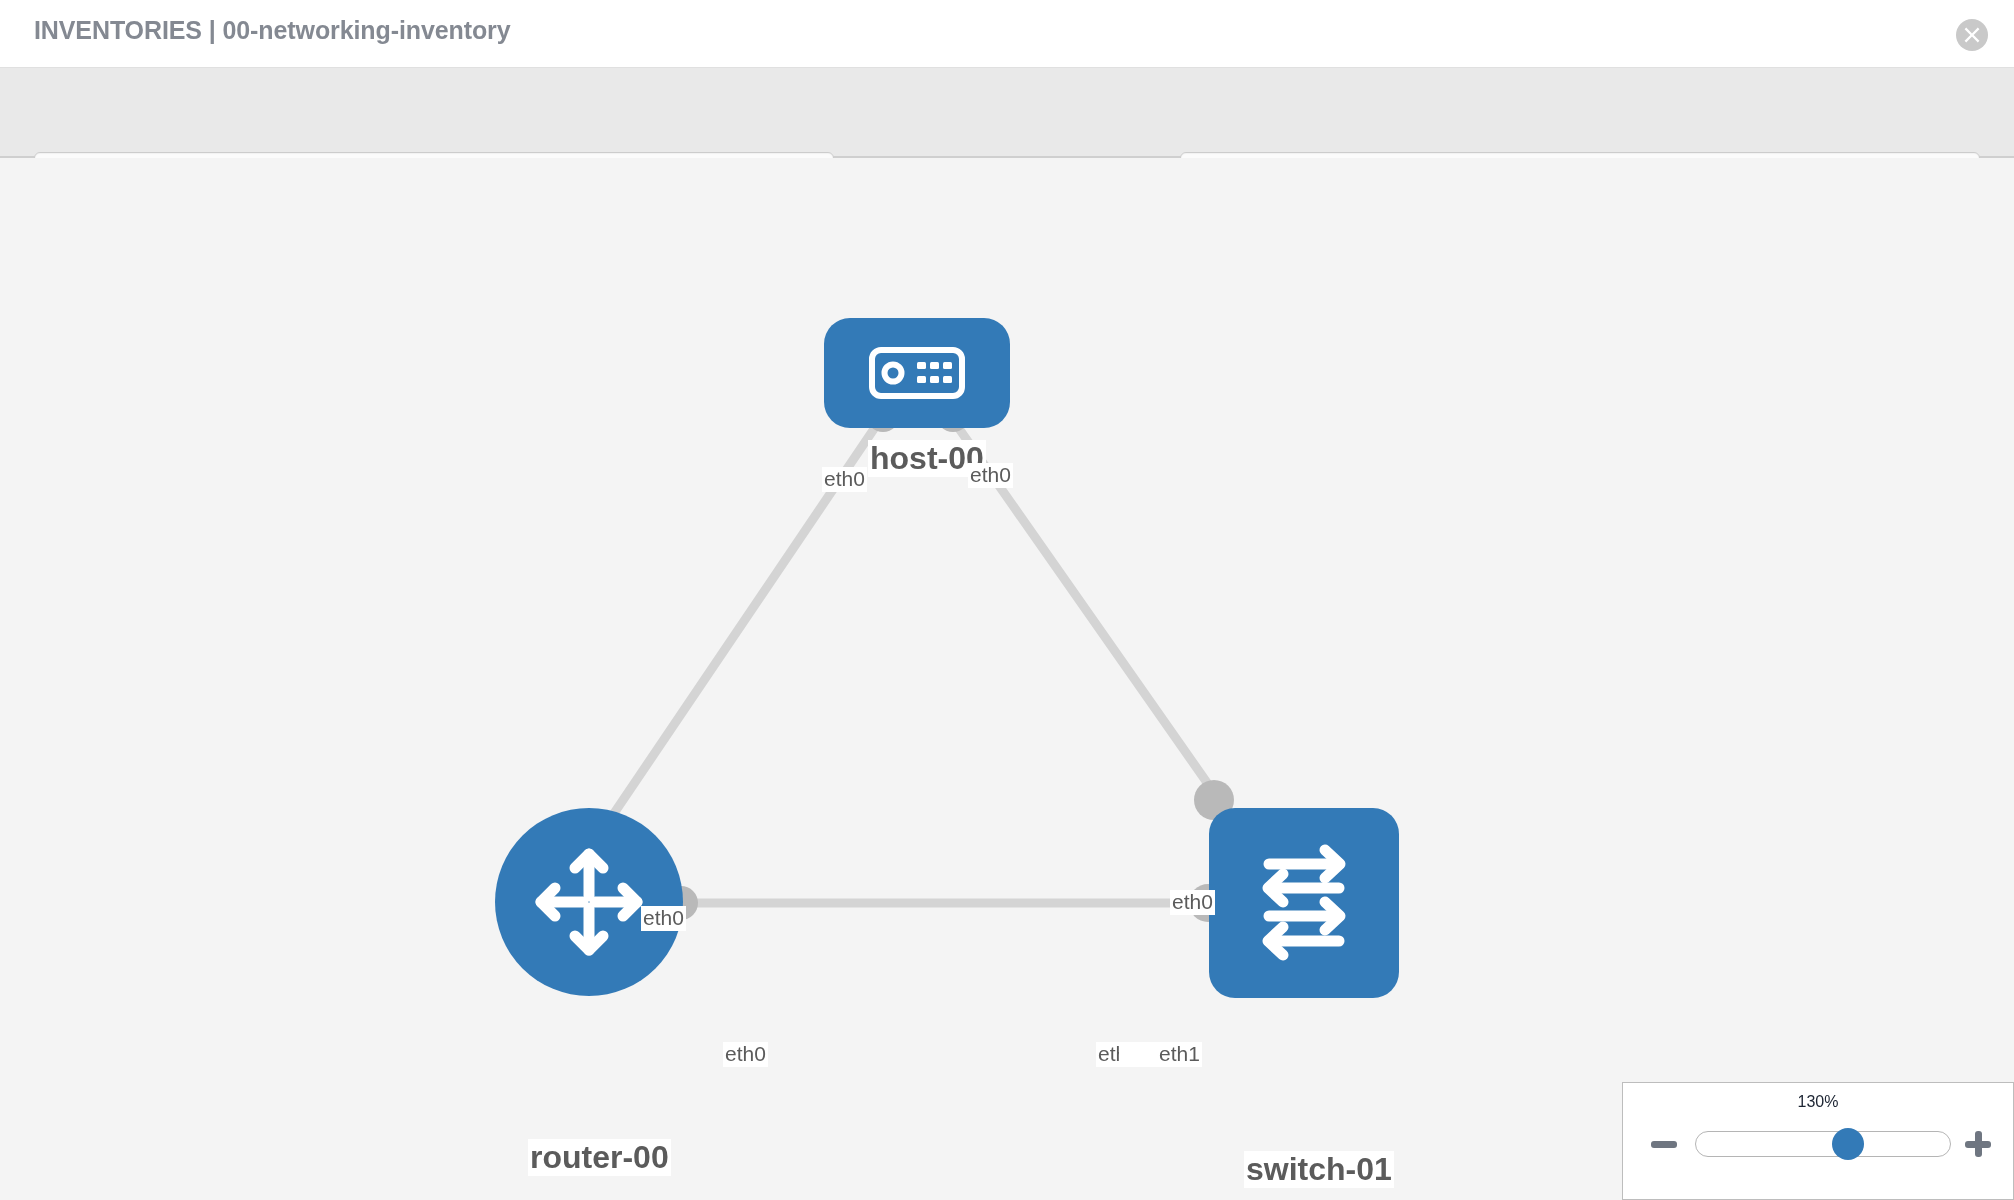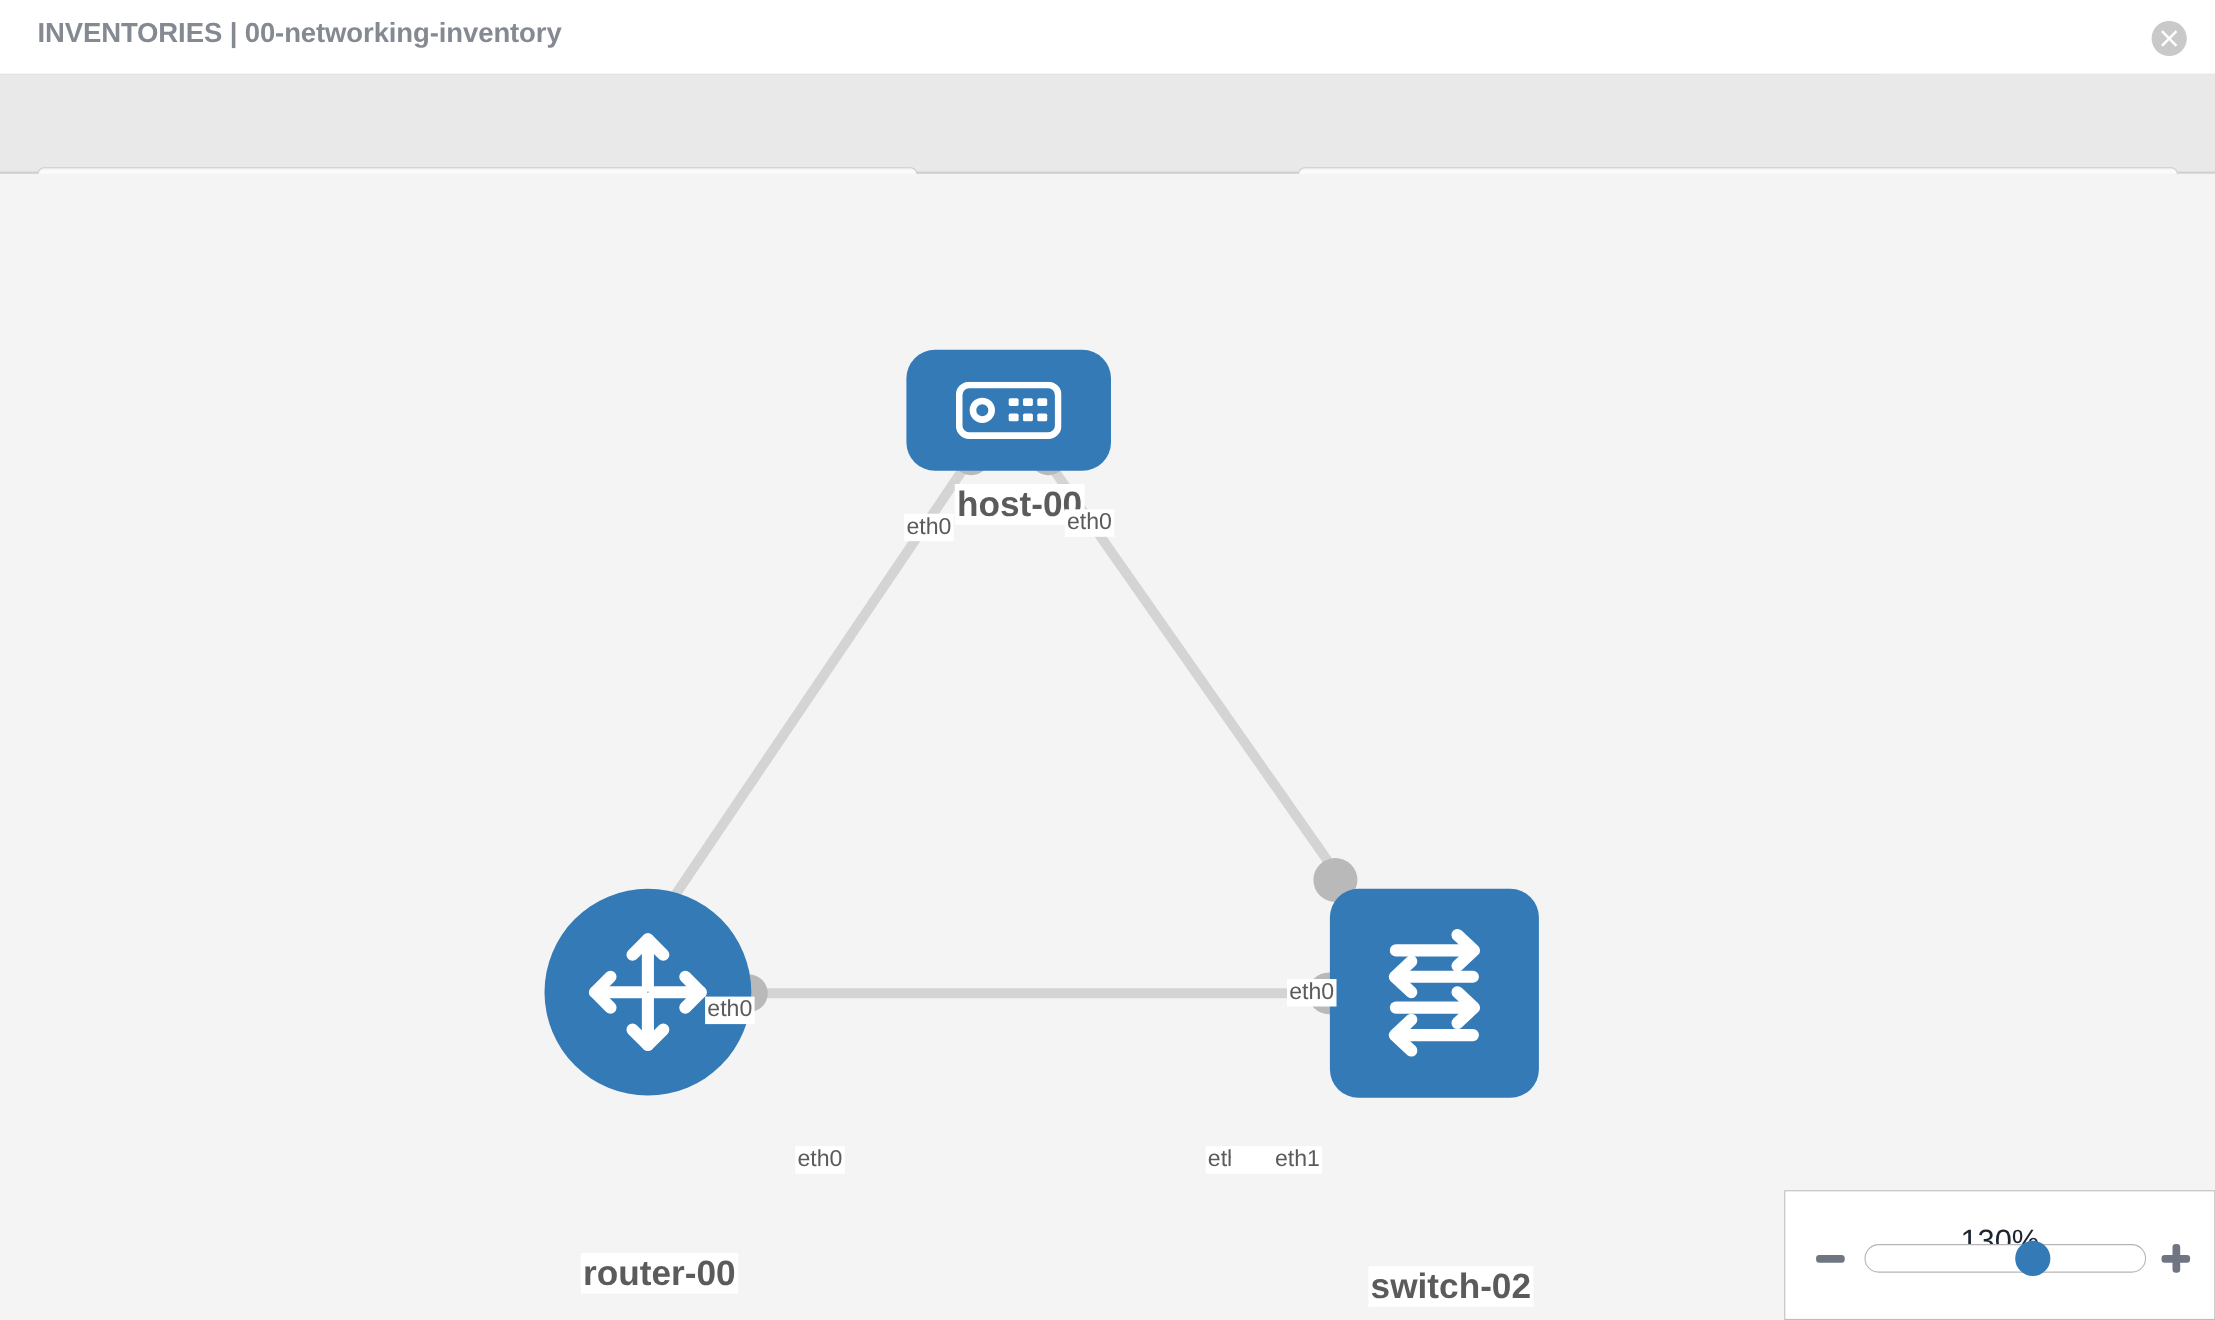--- a/index.html
+++ b/index.html
@@ -162,23 +162,22 @@
     position: absolute;
     left: 1622px; top: 1082px;
     width: 392px; height: 118px;
     background: #ffffff;
     border: 1px solid #bdbdbd;
   }
   .zoom-level {
     position: absolute;
     top: 10px; left: 0; right: 0;
     text-align: center;
-    font-size: 28px;
+    font-size: 16px;
     color: #1c2432;
-    margin-top: 19px;
   }
   .zoom-minus, .zoom-plus {
     position: absolute;
     top: 48px;
     width: 26px; height: 26px;
     cursor: pointer;
   }
   .zoom-minus { left: 28px; }
   .zoom-plus  { right: 22px; }
   .zoom-minus::before {
@@ -330,21 +329,21 @@
           <path d="M26 74 L96 74"></path>
           <path d="M82 60 L97 74 L82 88"></path>
           <path d="M96 99 L26 99"></path>
           <path d="M40 85 L25 99 L40 113"></path>
         </g>
       </svg>
     </div>
     <div class="nlabel iface" style="left:1170px; top:719px;">eth0</div>
     <div class="nlabel iface" style="left:1096px; top:871px;">eth</div>
     <div class="nlabel iface" style="left:1119px; top:871px;padding-left:40px;">eth1</div>
-    <div class="nlabel big" style="left:1244px; top:993px;">switch-02</div>
+    <div class="nlabel big" style="left:1244px; top:993px;">switch-01</div>
 
     <div class="zoom-panel" style="left:1622px; top:924px;">
       <div class="zoom-level">130%</div>
       <div class="zoom-minus"></div>
       <div class="zoom-slider">
         <div class="zoom-thumb" style="left: 60%;"></div>
       </div>
       <div class="zoom-plus"></div>
     </div>
 

